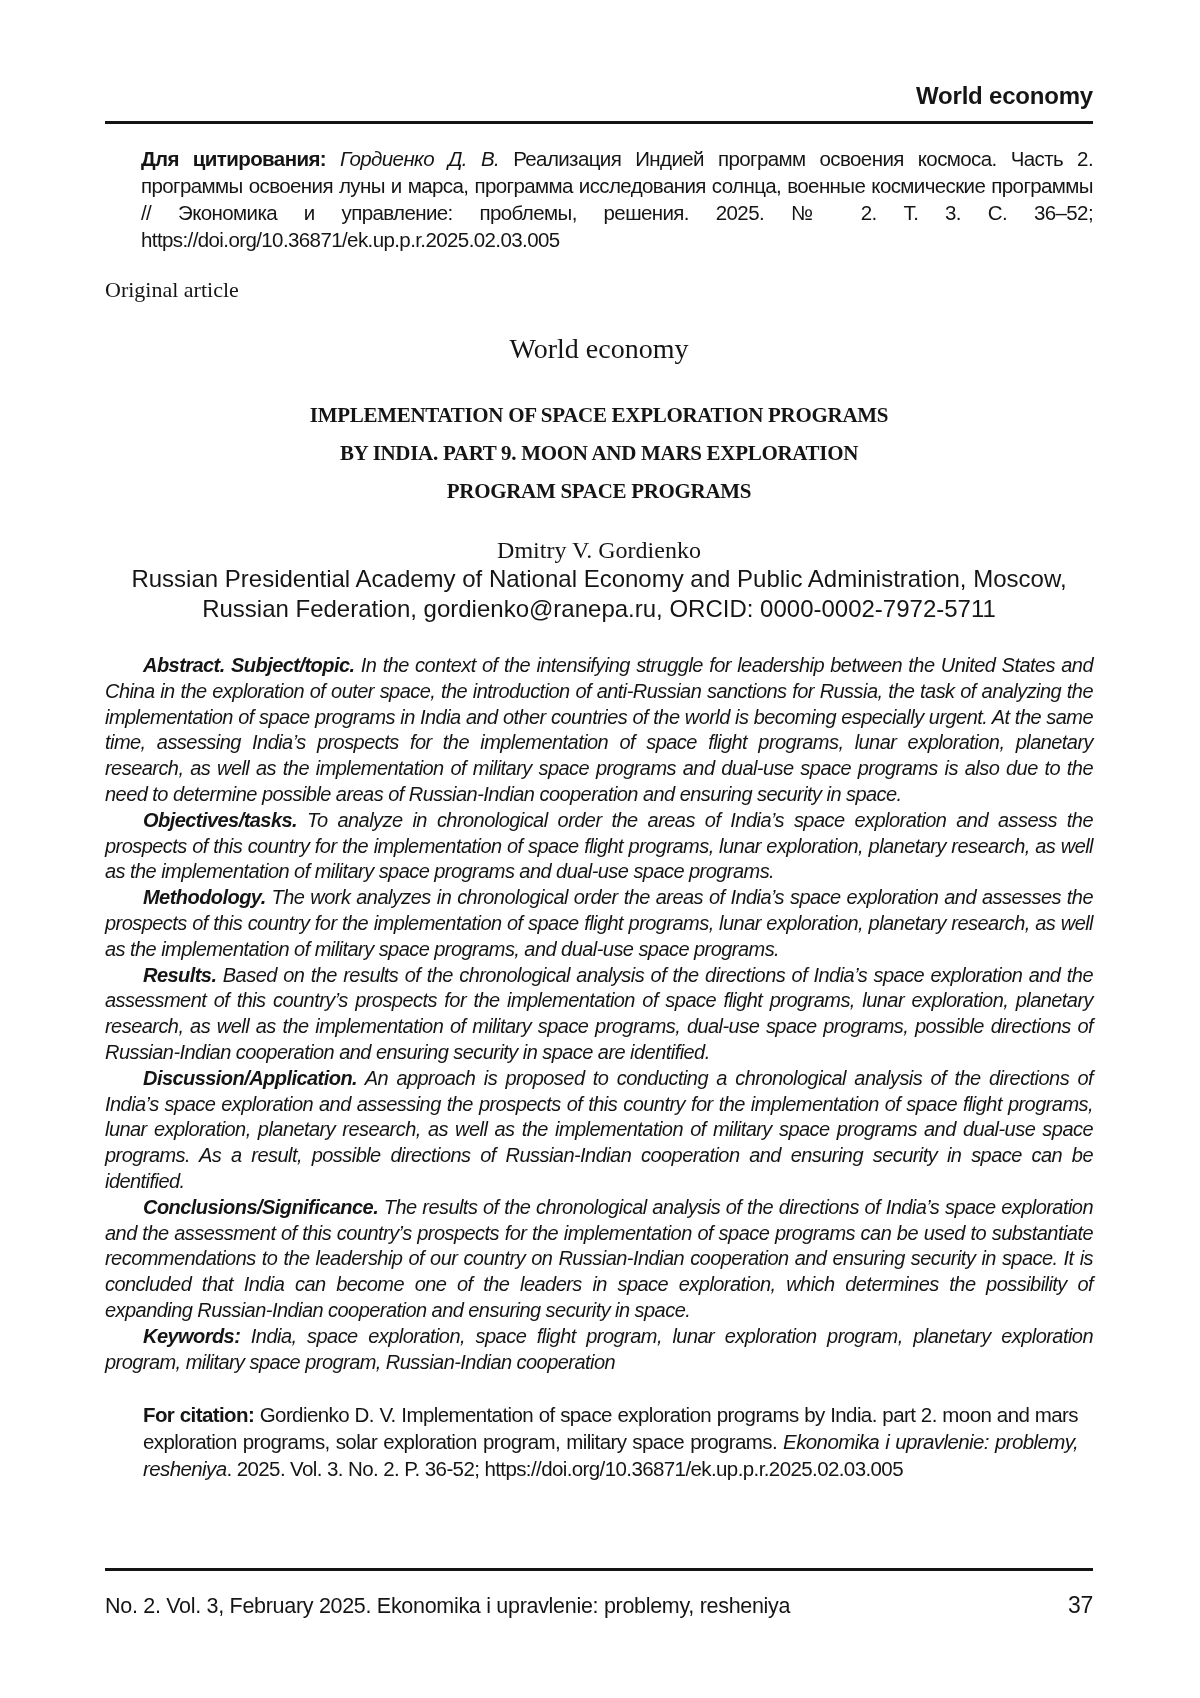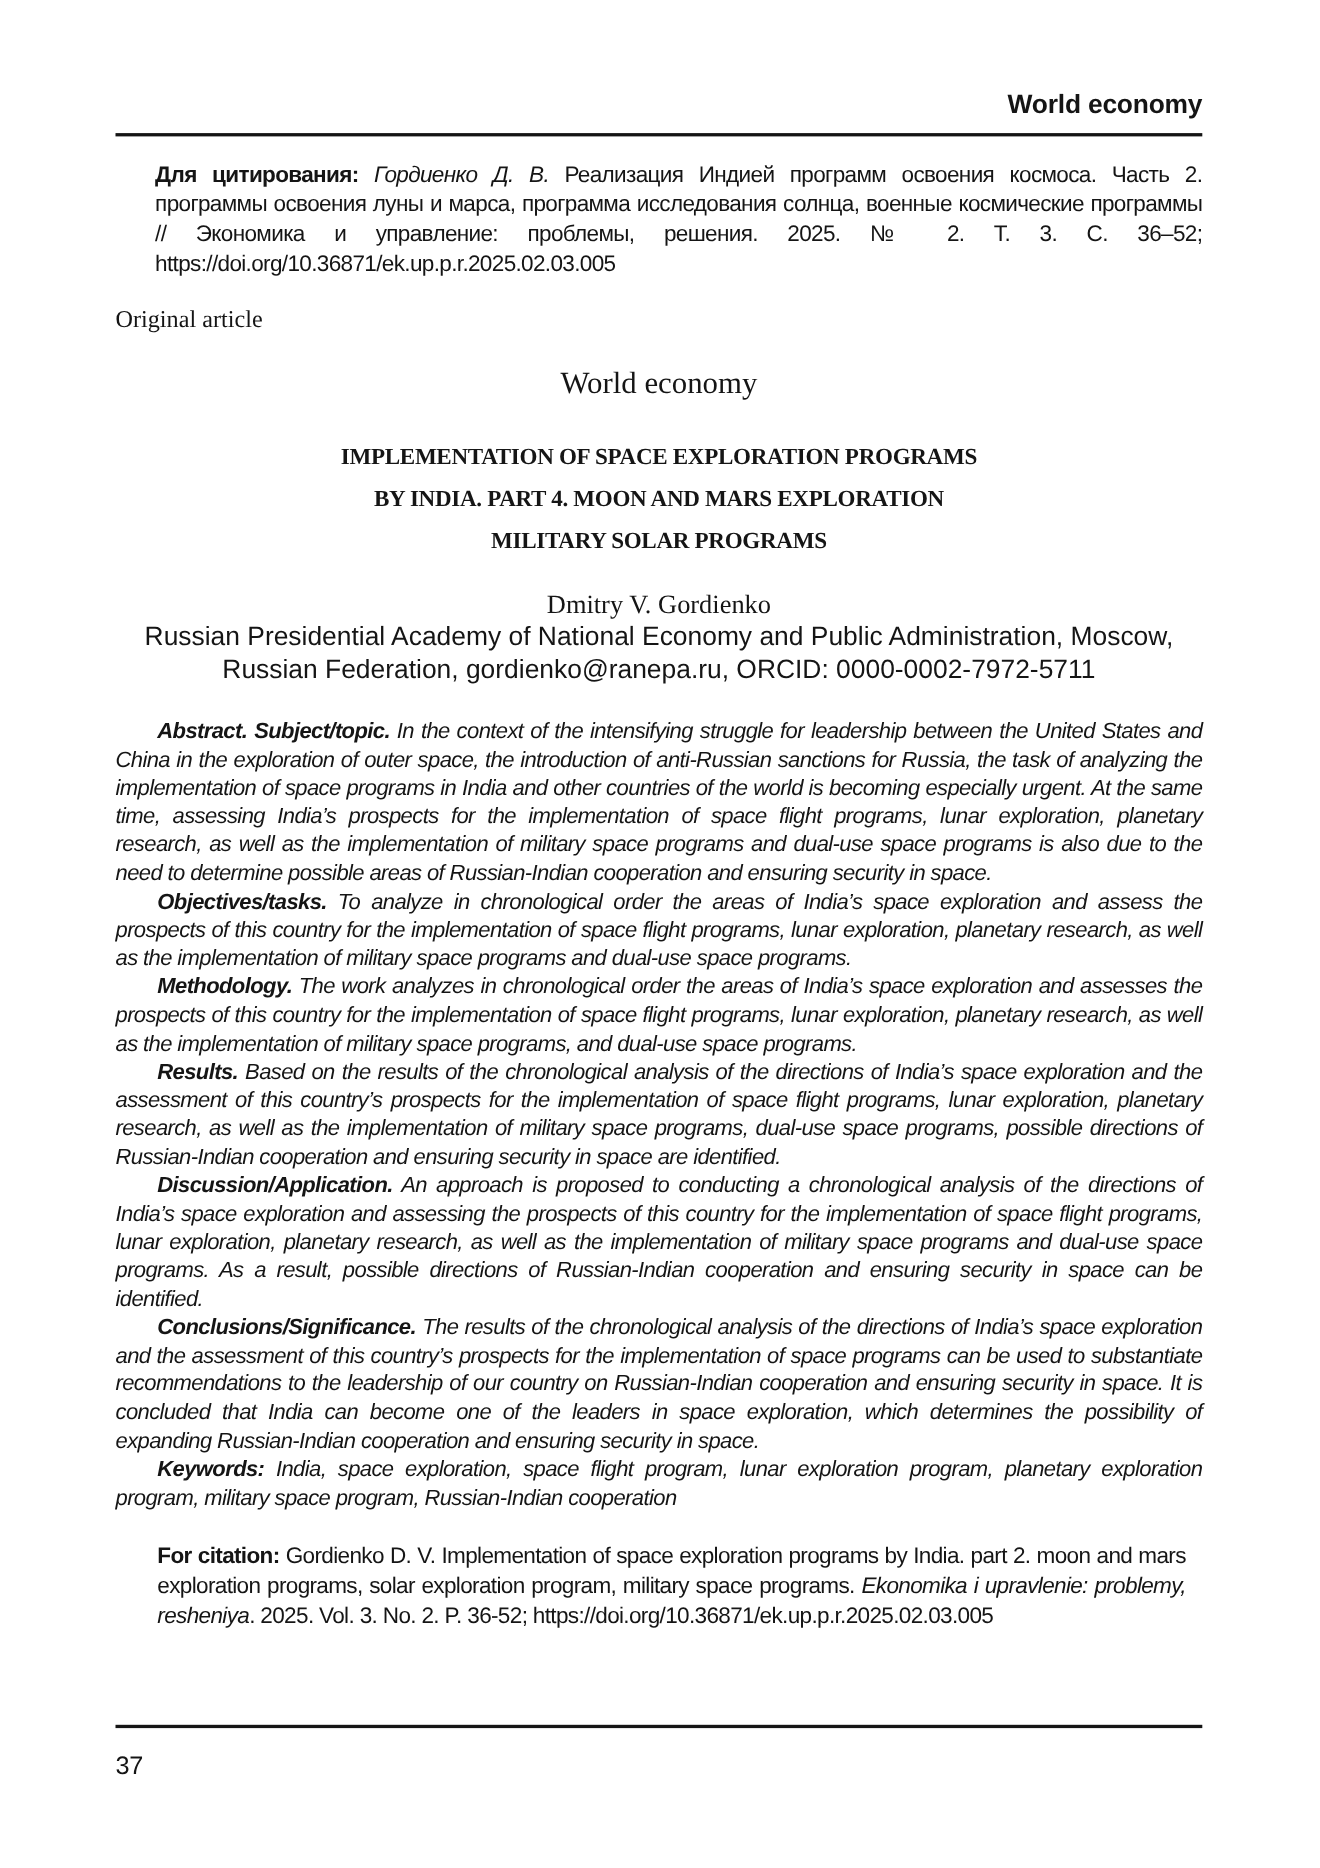--- a/index.html
+++ b/index.html
@@ -153,22 +153,22 @@
     <hr class="head-rule">
 
     <p class="sans-block citation-ru"><span class="cit-label">Для цитирования:</span> <span class="cit-author">Гордиенко Д. В.</span> <span>Реализация Индией программ освоения космоса. Часть 2. программы освоения луны и марса, программа исследования солнца, военные космические программы // Экономика и управление: проблемы, решения. 2025. № 2. Т. 3. С. 36–52; https://doi.org/10.36871/ek.up.p.r.2025.02.03.005</span></p>
 
     <div class="article-type">Original article</div>
 
     <div class="section-heading">World economy</div>
 
     <h1 class="article-title">
       <div>IMPLEMENTATION OF SPACE EXPLORATION PROGRAMS</div>
-      <div>BY INDIA. PART 4. MOON AND MARS EXPLORATION</div>
-      <div>MILITARY SOLAR PROGRAMS</div>
+      <div>BY INDIA. PART 9. MOON AND MARS EXPLORATION</div>
+      <div>PROGRAM SPACE PROGRAMS</div>
     </h1>
 
     <div class="author-name">Dmitry V. Gordienko</div>
 
     <div class="affiliation">
       <div>Russian Presidential Academy of National Economy and Public Administration, Moscow,</div>
       <div>Russian Federation, gordienko@ranepa.ru, ORCID: 0000-0002-7972-5711</div>
     </div>
 
     <div class="abstract">
@@ -181,16 +181,17 @@
       <p><span class="lead">Keywords:</span> <span>India, space exploration, space flight program, lunar exploration program, planetary exploration program, military space program, Russian-Indian cooperation</span></p>
     </div>
 
     <p class="sans-block citation-en"><span class="cit-label">For citation:</span> <span>Gordienko D. V. Implementation of space exploration programs by India. part 2. moon and mars exploration programs, solar exploration program, military space programs.</span> <span class="cit-journal">Ekonomika i upravlenie: problemy, resheniya</span><span>. 2025. Vol. 3. No. 2. P. 36-52; https://doi.org/10.36871/ek.up.p.r.2025.02.03.005</span></p>
 
   </div>
 
   <div class="page-footer">
     <hr class="foot-rule">
     <div class="foot-line">
+      <span>No. 2. Vol. 3, February 2025. Ekonomika i upravlenie: problemy, resheniya</span>
       <span class="foot-page-number">37</span>
     </div>
   </div>
 </div>
 
 </body></html>

